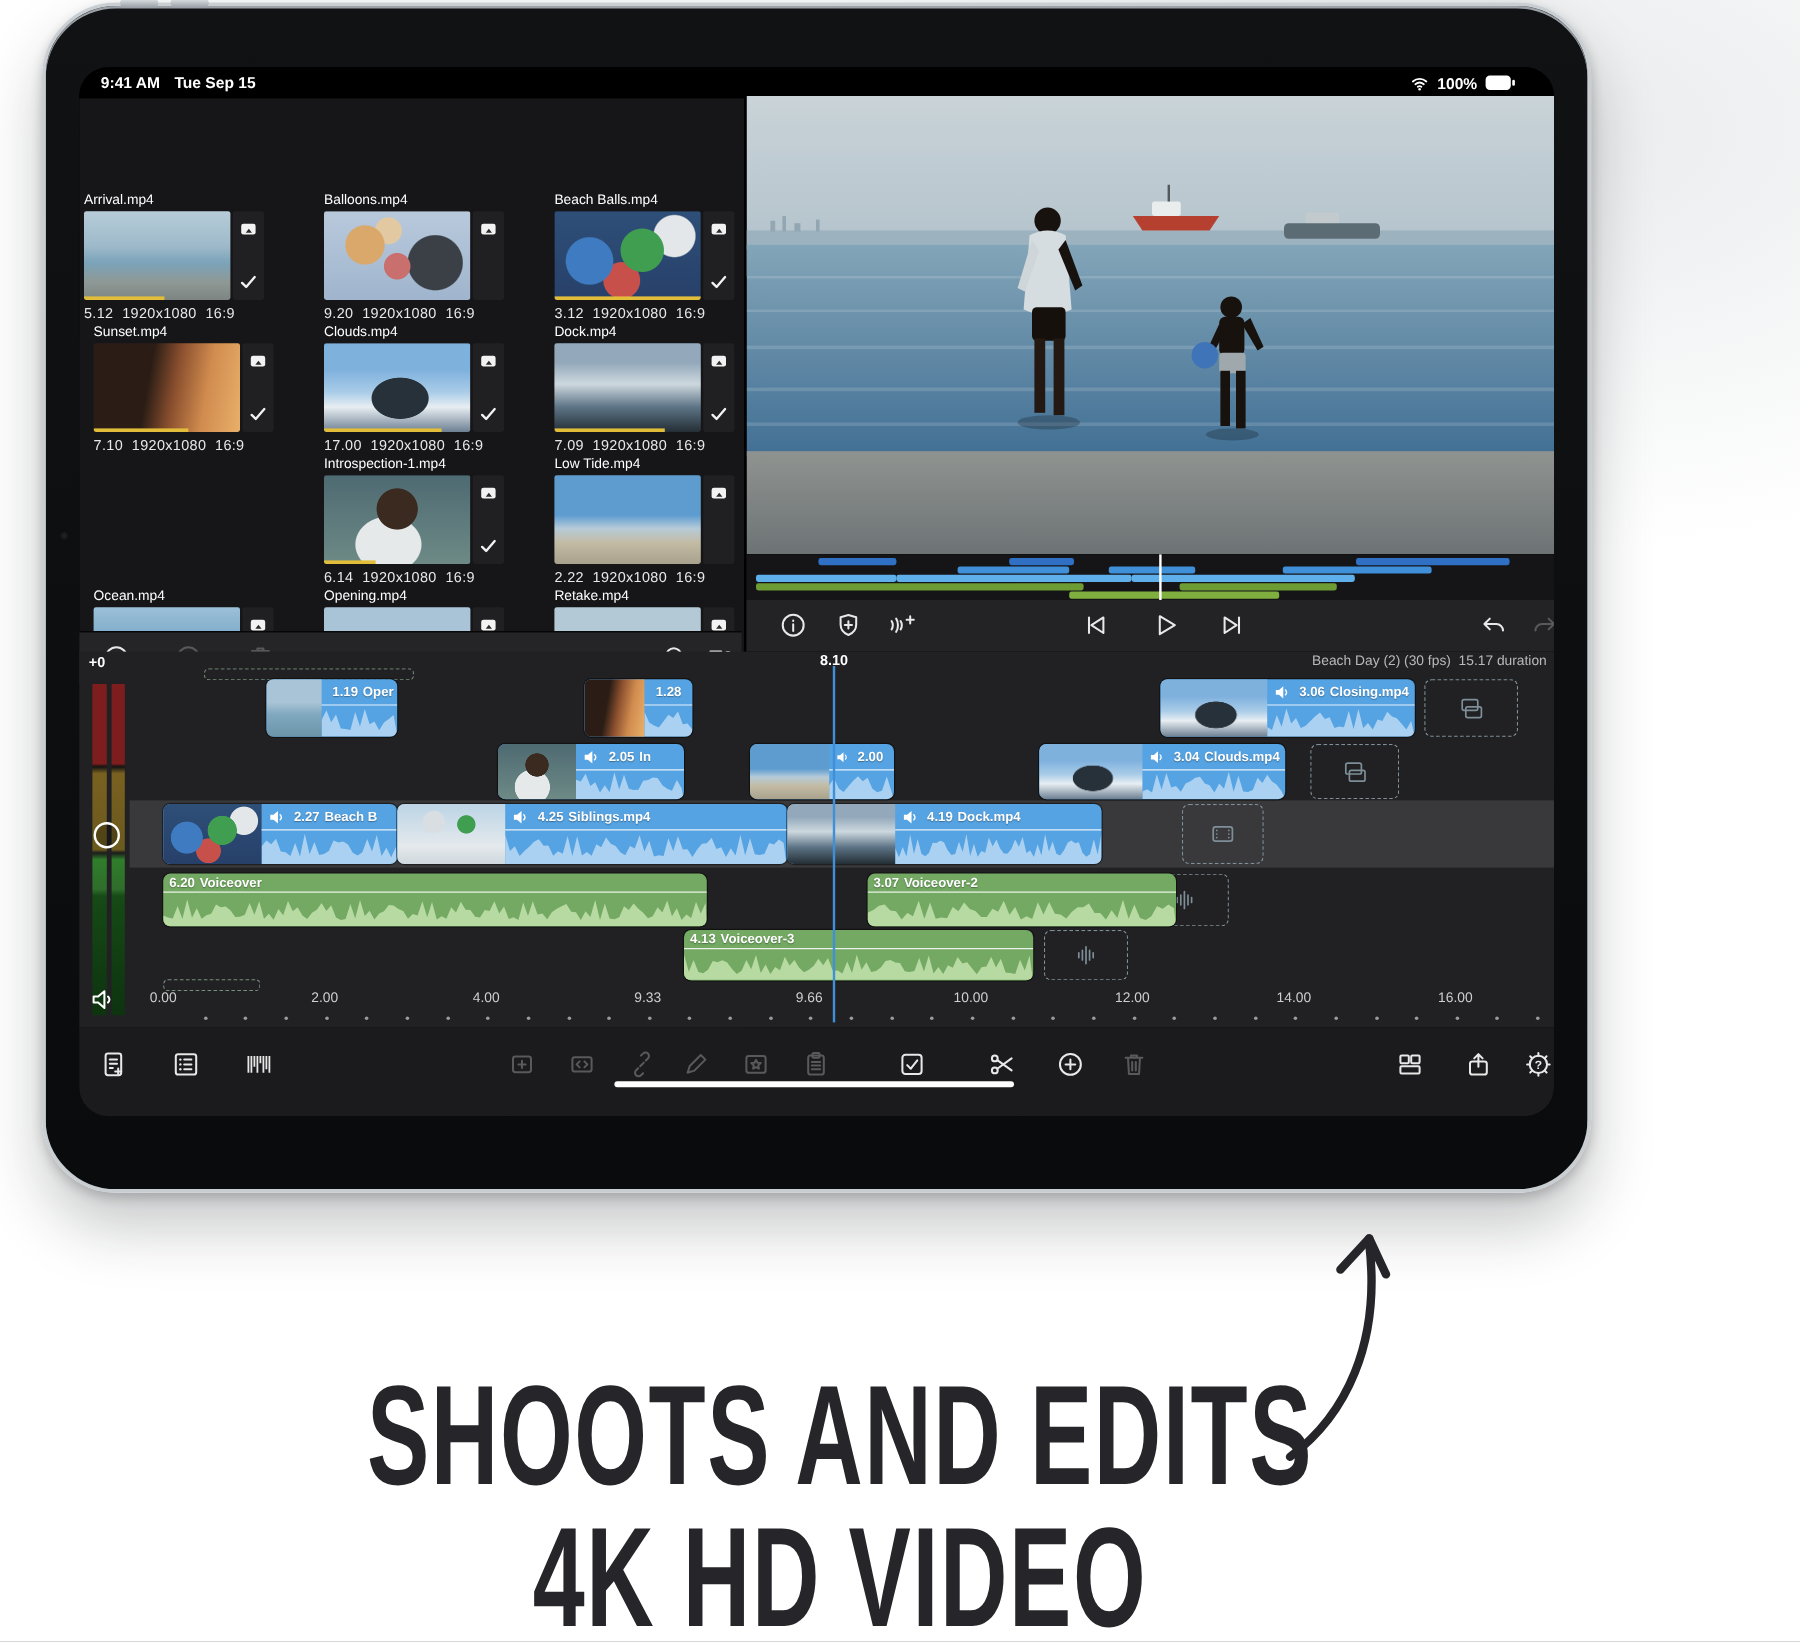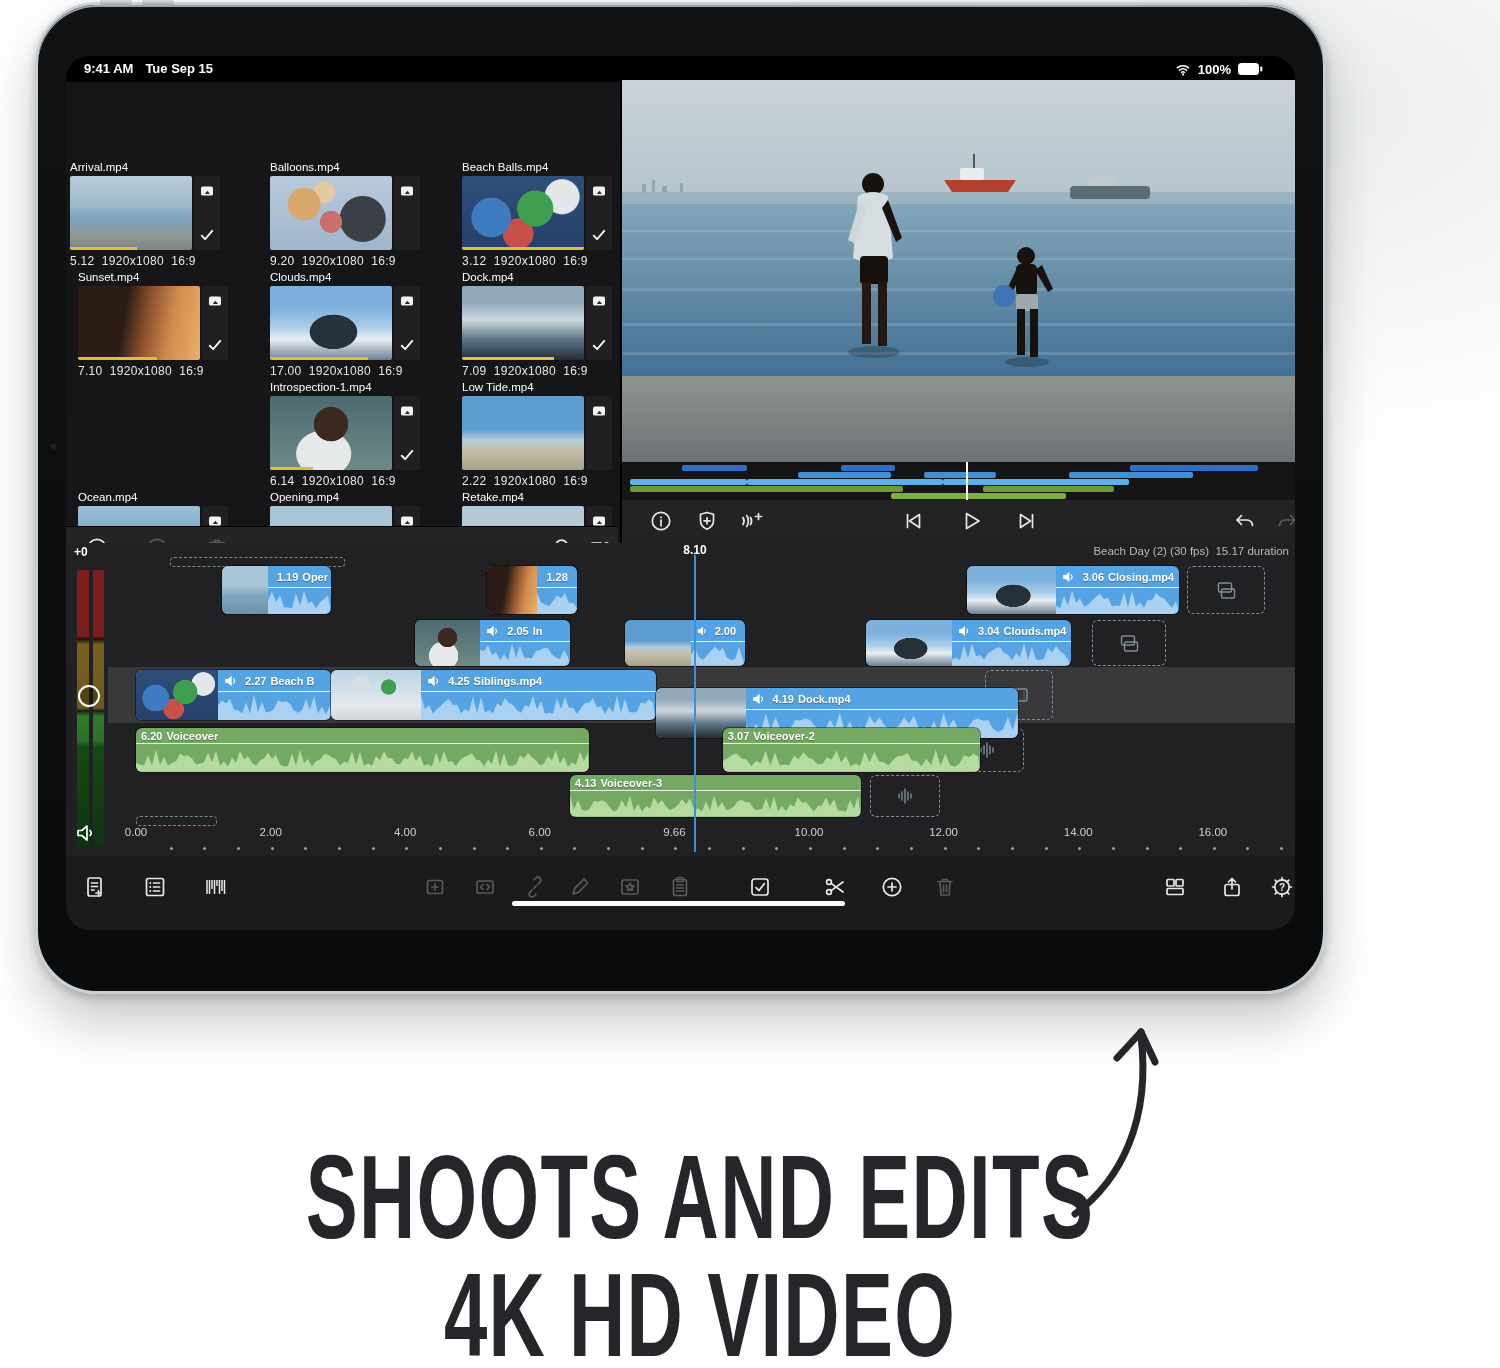--- a/index.html
+++ b/index.html
@@ -624,21 +624,21 @@
                     <path d="M14 9.2c1.7 1.6 1.7 4 0 5.6" fill="none" stroke="currentColor" stroke-width="1.6" stroke-linecap="round"></path>
                   </svg>
                   <span>4.25</span>
                   <span>Siblings.mp4</span>
                 </div>
                 <svg class="wf" preserveAspectRatio="none" viewBox="0 0 234.38599999999997 20">
                   <polygon points="0,20 0,2.6 4,12.2 8,9.4 12,15.3 16,12.2 20,9.7 24,6.8 28,5.2 32,9.2 36,9.0 40,15.1 44,12.4 48,13.9 52,3.3 56,15.2 60,3.5 64,14.9 68,12.9 72,15.1 76,8.2 80,10.1 84,4.3 88,8.0 92,9.3 96,13.0 100,14.8 104,9.3 108,10.8 112,2.9 116,12.6 120,6.2 124,15.6 128,14.8 132,15.3 136,4.7 140,12.2 144,3.5 148,11.3 152,11.2 156,15.8 160,11.3 164,7.9 168,7.7 172,4.4 176,11.0 180,10.1 184,15.9 188,10.6 192,14.9 196,2.6 200,15.0 204,4.6 208,14.2 212,14.7 216,14.0 220,7.5 224,8.4 228,5.4 232,7.4 234.38599999999997,20"></polygon>
                 </svg>
               </div>
             </div>
-            <div class="tclip v" style="left:589.5559999999999px;top:145px;width:362px;height:50px">
+            <div class="tclip v" style="left:589.5559999999999px;top:127px;width:262px;height:50px">
       <div class="th th-dock tthumb" style="width:90px"></div>
       <div class="cbody">
                 <div class="lbl">
                   <svg class="ic small" viewBox="0 0 24 24">
                     <path d="M3 9.3v5.4h3.6L11.5 19V5L6.6 9.3z" fill="currentColor"></path>
                     <path d="M14 9.2c1.7 1.6 1.7 4 0 5.6" fill="none" stroke="currentColor" stroke-width="1.6" stroke-linecap="round"></path>
                   </svg>
                   <span>4.19</span>
                   <span>Dock.mp4</span>
                 </div>
@@ -718,21 +718,21 @@
                   <path d="M6 10v4M9 8v8M12 5v14M15 8v8M18 10v4"></path>
                 </g>
               </svg>
             </div>
             <div class="ph thin" style="left:70px;top:273px;width:80.75999999999999px;height:10px"></div>
           </div>
         <div id="ruler">
             <div class="ruler-label" style="left:70px">0.00</div>
             <div class="ruler-label" style="left:204.6px">2.00</div>
             <div class="ruler-label" style="left:339.2px">4.00</div>
-            <div class="ruler-label" style="left:473.79999999999995px">6.00</div>
+            <div class="ruler-label" style="left:473.79999999999995px">9.33</div>
             <div class="ruler-label" style="left:608.4px">9.66</div>
             <div class="ruler-label" style="left:743px">10.00</div>
             <div class="ruler-label" style="left:877.5999999999999px">12.00</div>
             <div class="ruler-label" style="left:1012.1999999999999px">14.00</div>
             <div class="ruler-label" style="left:1146.8px">16.00</div>
             <div class="tick" style="left:103.65px"></div>
             <div class="tick" style="left:137.3px"></div>
             <div class="tick" style="left:170.95px"></div>
             <div class="tick" style="left:204.6px"></div>
             <div class="tick" style="left:238.25px"></div>

